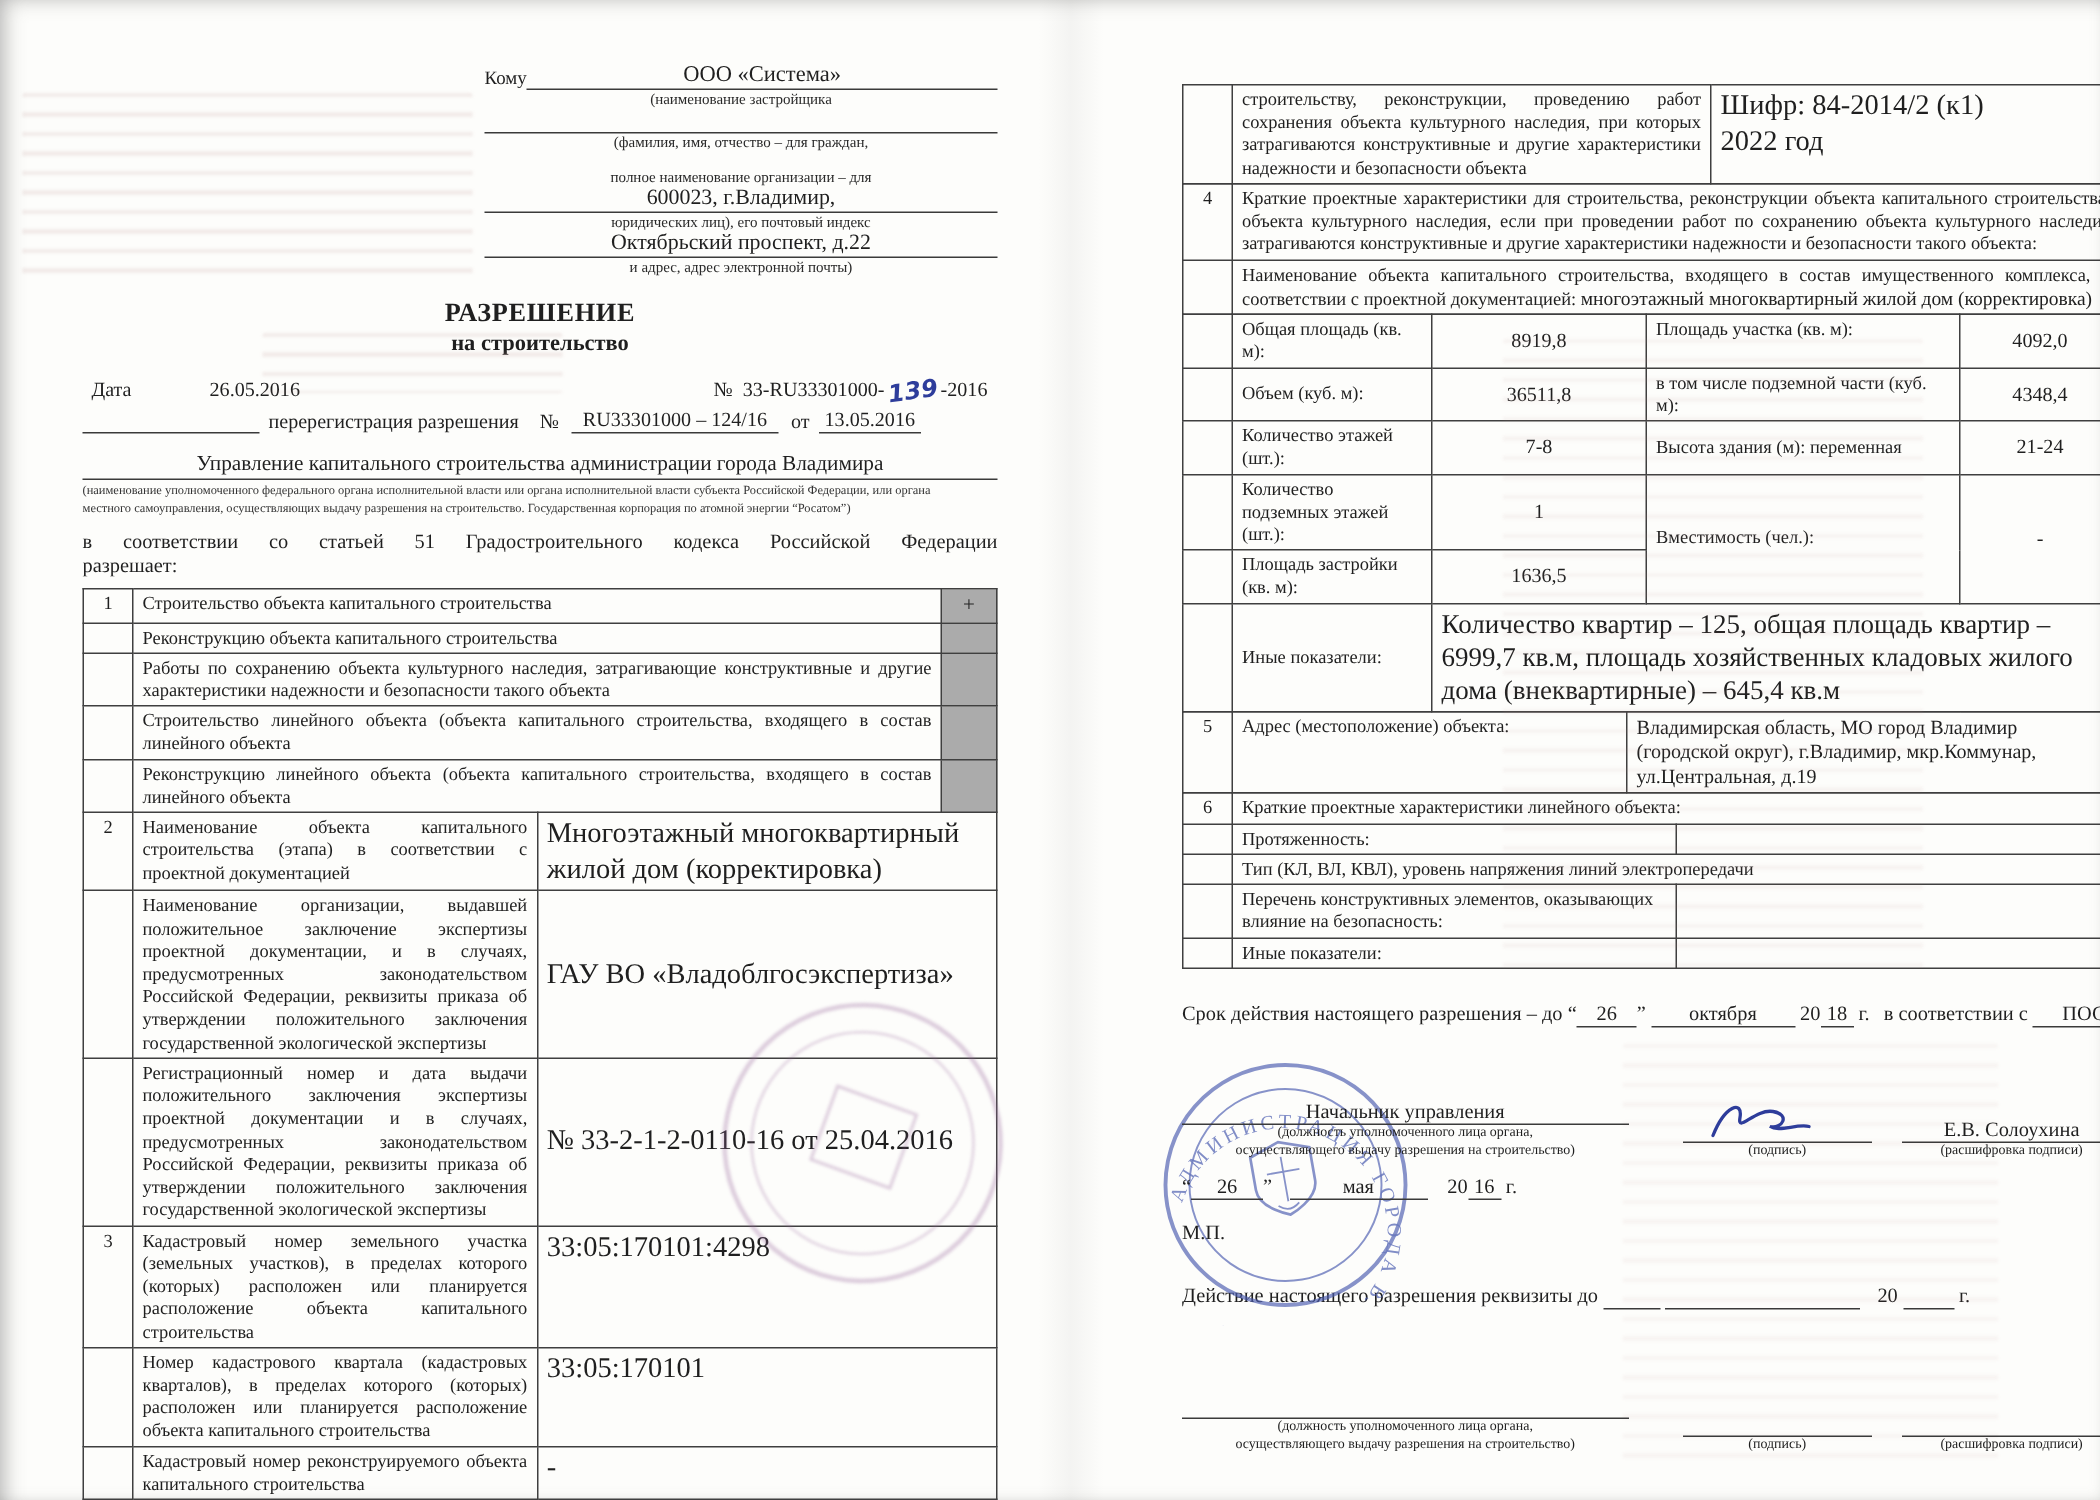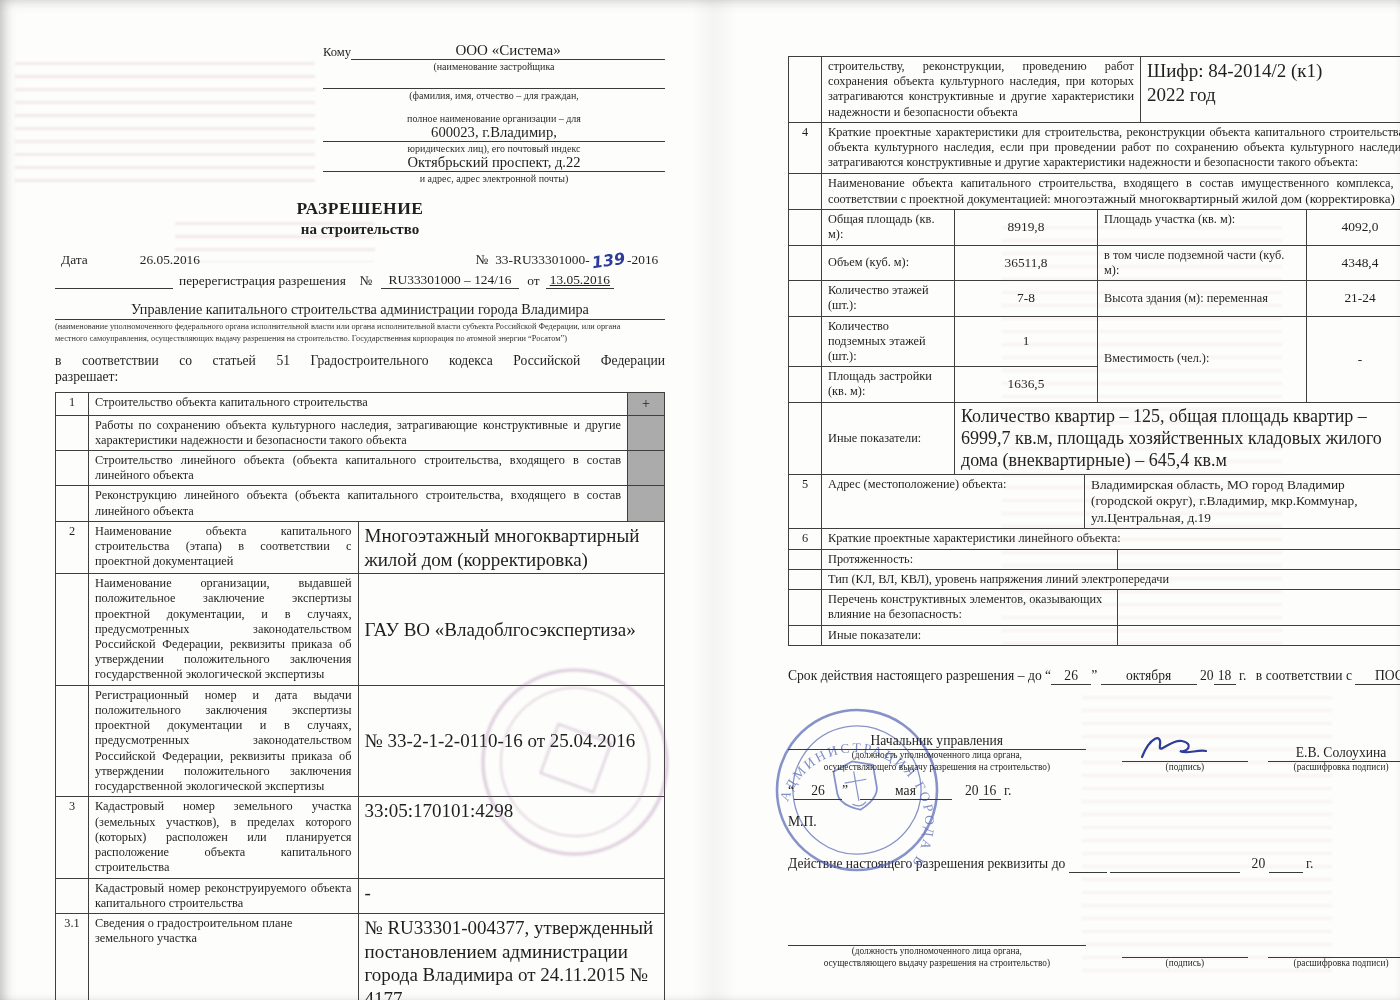--- a/index.html
+++ b/index.html
@@ -145,41 +145,46 @@
       <span class="hand">139</span>
       <span>-2016</span>&nbsp;&nbsp;
     </span>
   </div>
   <div class="rereg">
     <span class="blankline"></span>
     <span style="margin-left:6px;">перерегистрация разрешения</span>
     <span style="margin-left:14px;">№</span>
     <span class="uline" style="margin-left:8px;padding:0 8px;">RU33301000 – 124/16</span>
     <span style="margin-left:8px;">от</span>
-    <span class="uline" style="margin-left:6px;padding:0 4px;text-decoration:underline;">13.05.2016</span>
+    <span class="uline" style="margin-left:6px;padding:0 4px;">13.05.2016</span>
   </div>
 
   <div class="authority">Управление капитального строительства администрации города Владимира</div>
   <div class="auth-cap tiny">(наименование уполномоченного федерального органа исполнительной власти или органа исполнительной власти субъекта Российской Федерации, или органа</div>
   <div class="auth-cap tiny">местного самоуправления, осуществляющих выдачу разрешения на строительство. Государственная корпорация по атомной энергии “Росатом”)</div>
 
   <div class="intro">
     <div class="l1">в соответствии со статьей 51 Градостроительного кодекса Российской Федерации</div>
     <div>разрешает:</div>
   </div>
 
   <table class="main-table">
     <tbody>
         <tr>
       <td class="num">1</td>
       <td colspan="2">Строительство объекта капитального строительства</td>
       <td class="pluscol">+</td>
     </tr>
     <tr>
       <td class="num"></td>
+      <td colspan="2">Реконструкцию объекта капитального строительства</td>
+      <td class="pluscol"></td>
+    </tr>
+    <tr>
+      <td class="num"></td>
       <td colspan="2" class="jl">Работы по сохранению объекта культурного наследия, затрагивающие конструктивные и другие характеристики надежности и безопасности такого объекта</td>
       <td class="pluscol"></td>
     </tr>
     <tr>
       <td class="num"></td>
       <td colspan="2" class="jl">Строительство линейного объекта (объекта капитального строительства, входящего в состав линейного объекта</td>
       <td class="pluscol"></td>
     </tr>
     <tr>
       <td class="num"></td>
@@ -198,20 +203,25 @@
     </tr>
     <tr>
       <td class="num"></td>
       <td class="jl">Регистрационный номер и дата выдачи положительного заключения экспертизы проектной документации и в случаях, предусмотренных законодательством Российской Федерации, реквизиты приказа об утверждении положительного заключения государственной экологической экспертизы</td>
       <td colspan="2" class="vcell">№ 33-2-1-2-0110-16  от 25.04.2016</td>
     </tr>
     <tr>
       <td class="num">3</td>
       <td class="jl">Кадастровый номер земельного участка (земельных участков), в пределах которого (которых) расположен или планируется расположение объекта капитального строительства</td>
       <td colspan="2" style="vertical-align:top;" class="vcell">33:05:170101:4298</td>
+    </tr>
+    <tr>
+      <td class="num"></td>
+      <td class="jl">Номер кадастрового квартала (кадастровых кварталов), в пределах которого (которых) расположен или планируется расположение объекта капитального строительства</td>
+      <td colspan="2" style="vertical-align:top;" class="vcell">33:05:170101</td>
     </tr>
     <tr>
       <td class="num"></td>
       <td class="jl">Кадастровый номер реконструируемого объекта капитального строительства</td>
       <td colspan="2" style="vertical-align:top;" class="vcell">-</td>
     </tr>
     <tr>
       <td class="num">3.1</td>
       <td>Сведения о градостроительном плане земельного участка</td>
       <td colspan="2" style="vertical-align:top;" class="vcell">№ RU33301-004377, утвержденный постановлением администрации города Владимира от 24.11.2015 № 4177</td>

